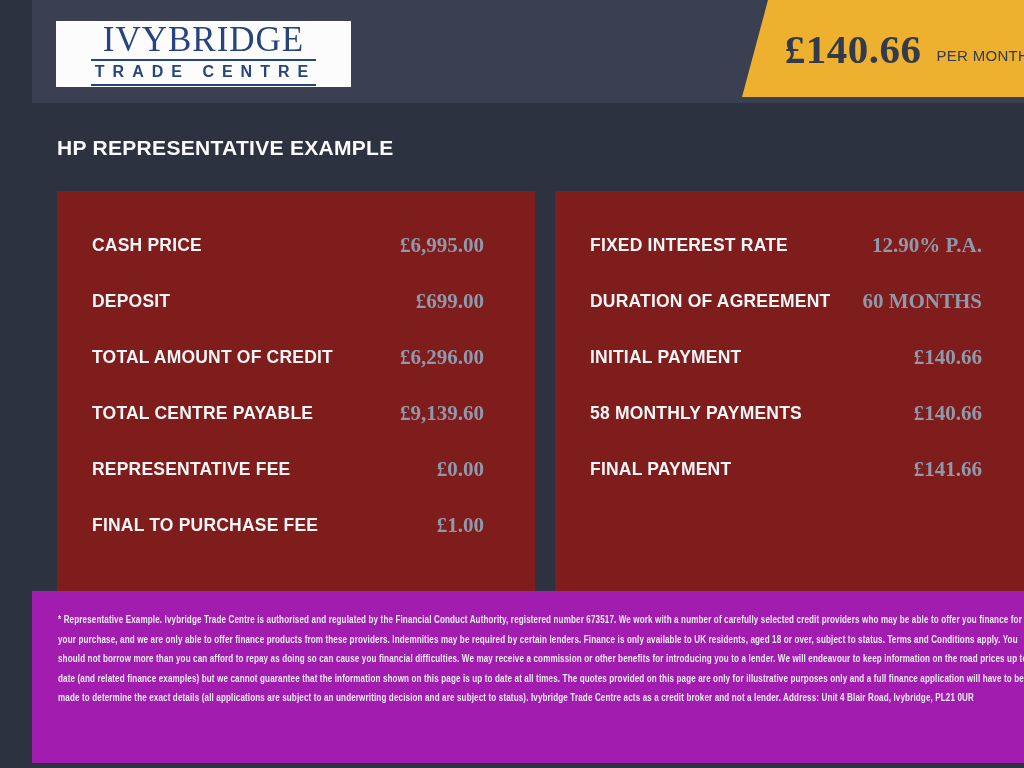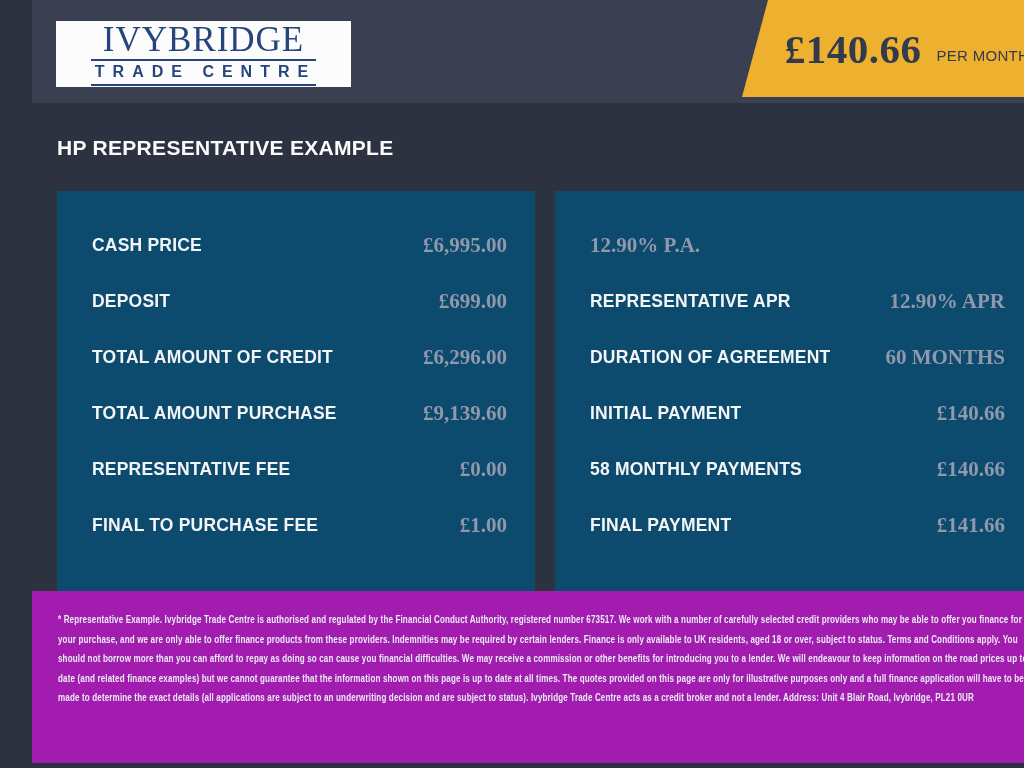--- a/index.html
+++ b/index.html
@@ -45,22 +45,22 @@
     margin-left: 15px; margin-top: 14px; letter-spacing: 0.3px;
   }
 
   
   .title {
     margin: 33px 0 0 25px;
     font-size: 21px; font-weight: bold; color: #FBFBFC; letter-spacing: 0.3px;
   }
   .panels { display: flex; gap: 20px; margin: 31px 23px 0 25px; }
   .panel {
-    width: 478px; height: 480px; background: #0c4a6e;
-    box-sizing: border-box; padding: 26px 28px 0 35px;
+    width: 478px; height: 480px; background: #7f1d1d;
+    box-sizing: border-box; padding: 26px 51px 0 35px;
   }
   .frow { display: flex; justify-content: space-between; align-items: center; height: 56px; }
   .frow-label {
     font-size: 17.5px; font-weight: bold; color: #F4F5F7; letter-spacing: 0.2px;
     white-space: nowrap;
   }
   .frow-value {
     font-family: "Liberation Serif", serif; font-weight: bold;
     font-size: 21px; color: #9099AB; white-space: nowrap;
   }
@@ -109,40 +109,37 @@
       </div>
       <div class="frow">
         <span class="frow-label">DEPOSIT</span>
         <span class="frow-value">£699.00</span>
       </div>
       <div class="frow">
         <span class="frow-label">TOTAL AMOUNT OF CREDIT</span>
         <span class="frow-value">£6,296.00</span>
       </div>
       <div class="frow">
-        <span class="frow-label">TOTAL AMOUNT PURCHASE</span>
+        <span class="frow-label">TOTAL CENTRE PAYABLE</span>
         <span class="frow-value">£9,139.60</span>
       </div>
       <div class="frow">
         <span class="frow-label">REPRESENTATIVE FEE</span>
         <span class="frow-value">£0.00</span>
       </div>
       <div class="frow">
         <span class="frow-label">FINAL TO PURCHASE FEE</span>
         <span class="frow-value">£1.00</span>
       </div>
     </div>
 
     <div class="panel">
       <div class="frow">
+        <span class="frow-label">FIXED INTEREST RATE</span>
         <span class="frow-value">12.90% P.A.</span>
-      </div>
-      <div class="frow">
-        <span class="frow-label">REPRESENTATIVE APR</span>
-        <span class="frow-value">12.90% APR</span>
       </div>
       <div class="frow">
         <span class="frow-label">DURATION OF AGREEMENT</span>
         <span class="frow-value">60 MONTHS</span>
       </div>
       <div class="frow">
         <span class="frow-label">INITIAL PAYMENT</span>
         <span class="frow-value">£140.66</span>
       </div>
       <div class="frow">

